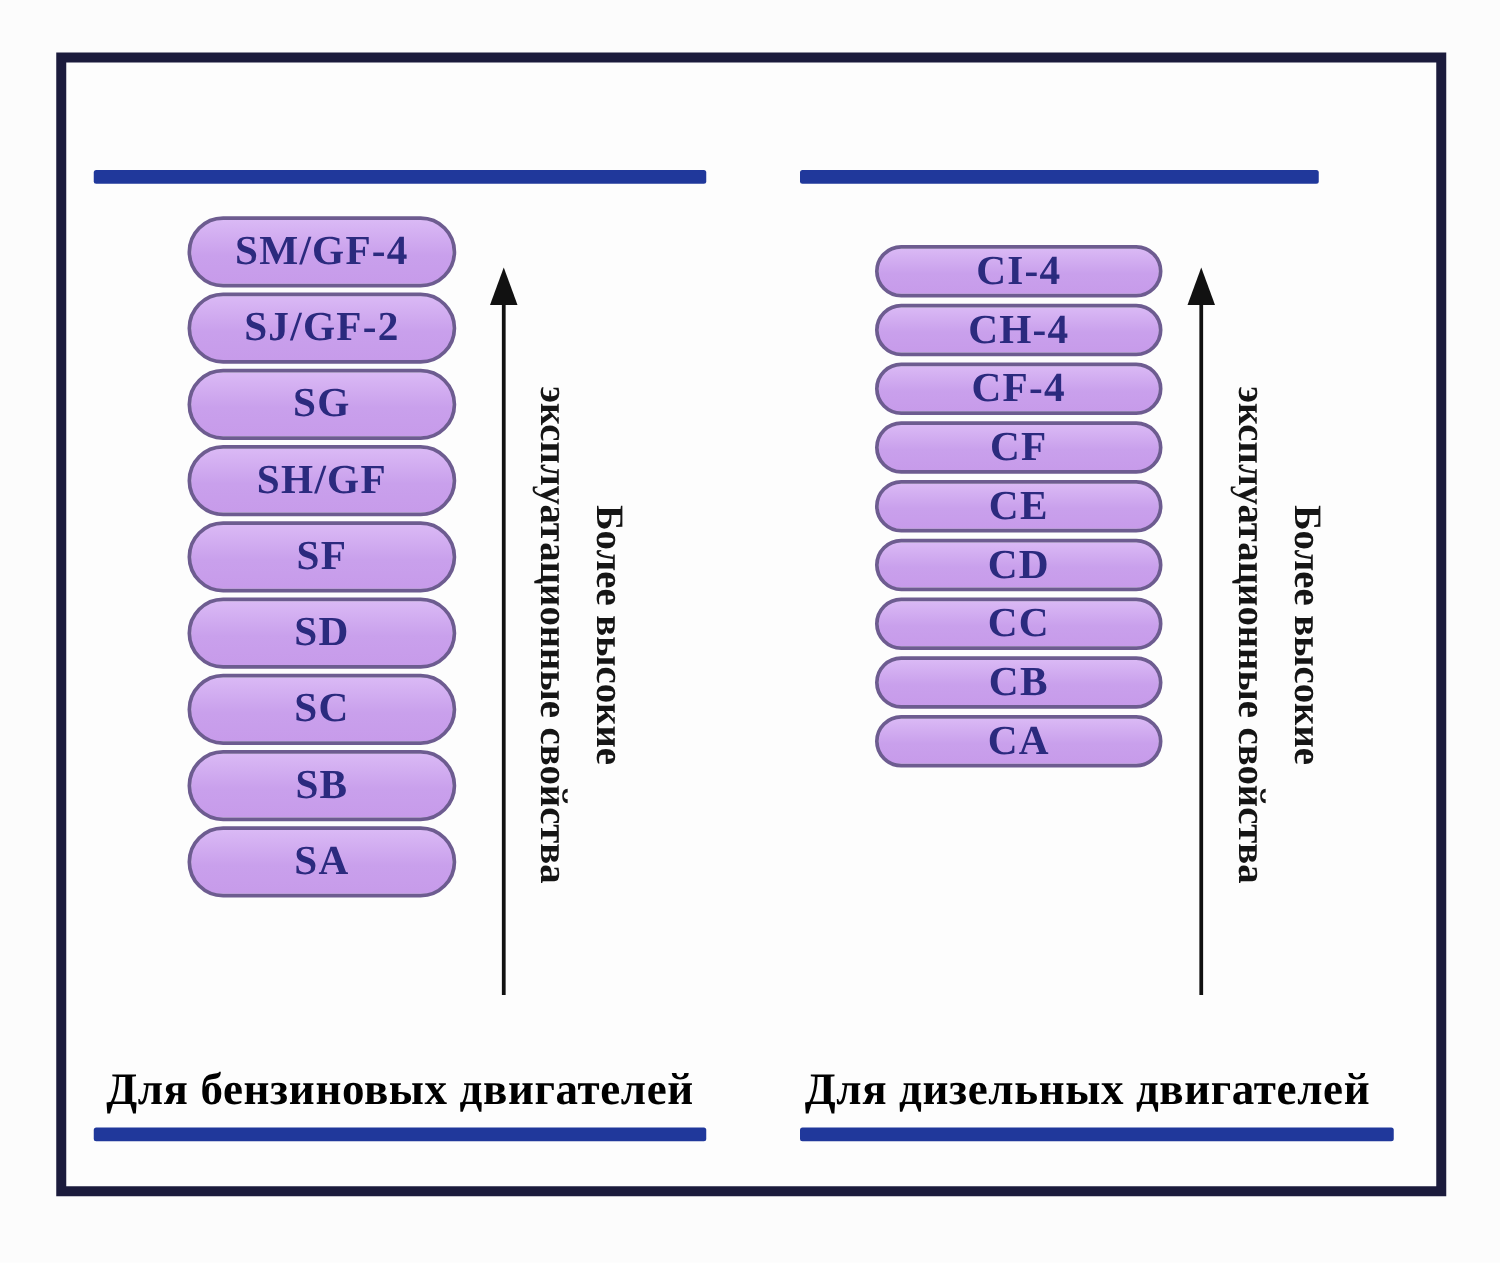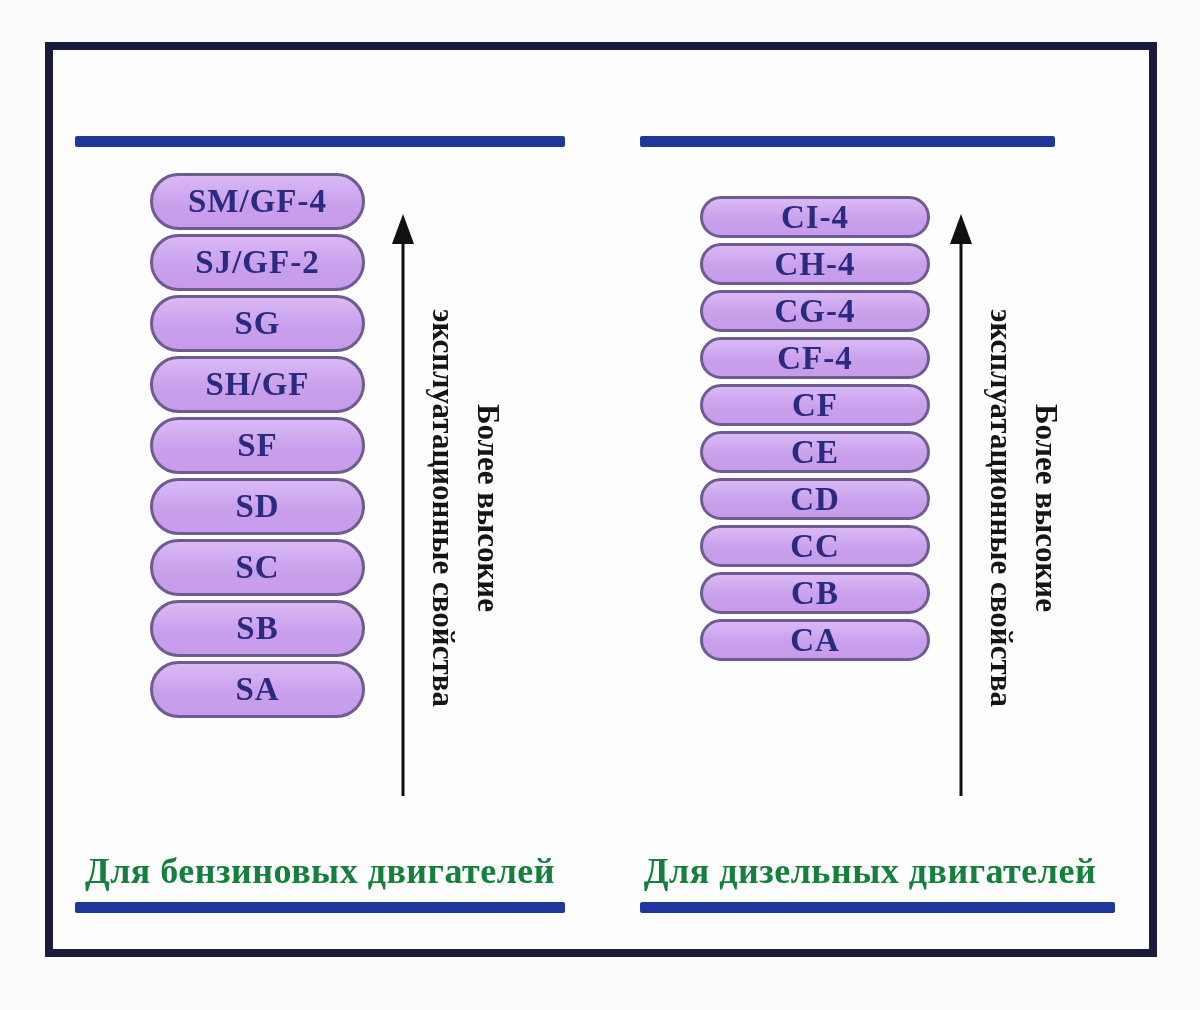--- a/index.html
+++ b/index.html
@@ -100,21 +100,21 @@
 
   .caption {
     position: absolute;
     top: 848px;
     height: 46px;
     display: flex;
     align-items: center;
     justify-content: center;
     font-weight: bold;
     font-size: 36px;
-    color: #15803d;
+    color: #000000;
     letter-spacing: 0.5px;
   }
   .caption-left  { left: 60px;  width: 520px; }
   .caption-right { left: 625px; width: 490px; }
 </style>
 </head>
 <body>
 
 <div class="canvas">
   <div class="frame"></div>
@@ -132,21 +132,20 @@
     <div class="pill">SF</div>
     <div class="pill">SD</div>
     <div class="pill">SC</div>
     <div class="pill">SB</div>
     <div class="pill">SA</div>
   </div>
 
   <div class="pill-col col-diesel">
     <div class="pill">CI-4</div>
     <div class="pill">CH-4</div>
-    <div class="pill">CG-4</div>
     <div class="pill">CF-4</div>
     <div class="pill">CF</div>
     <div class="pill">CE</div>
     <div class="pill">CD</div>
     <div class="pill">CC</div>
     <div class="pill">CB</div>
     <div class="pill">CA</div>
   </div>
 
   <div class="up-arrow arrow-left">

